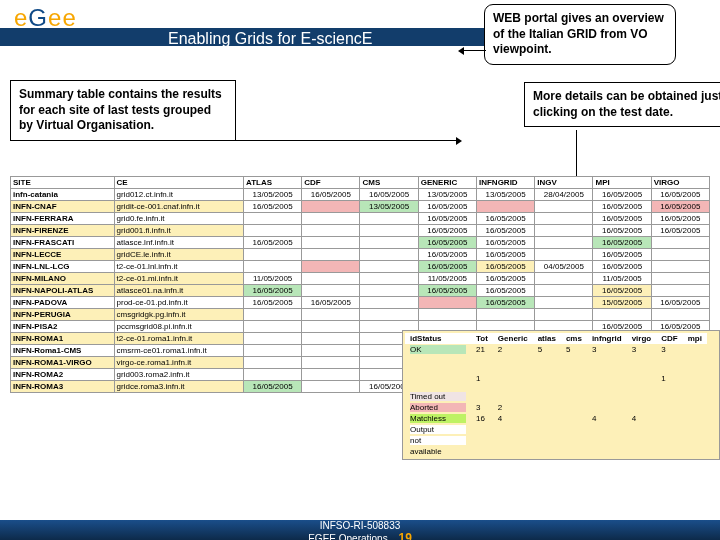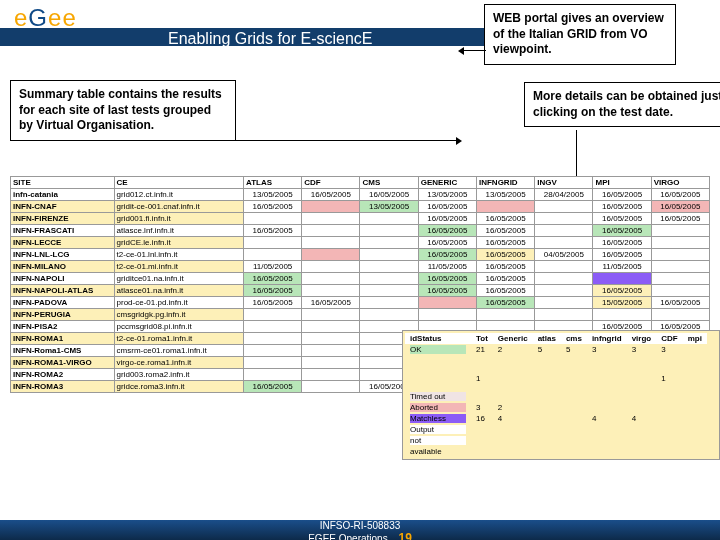--- a/index.html
+++ b/index.html
@@ -6,21 +6,21 @@
   body { width: 720px; height: 540px; font-family: Verdana, Arial, sans-serif; background: #fff; position: relative; overflow: hidden; }
 
   .header { position: relative; height: 60px; }
   .logo { position: absolute; top: 4px; left: 14px; font-weight: normal; font-size: 24px; letter-spacing: 1px; }
   .logo .e { color: #f7a600; }
   .logo .g { color: #104a87; }
   .band { position: absolute; top: 28px; left: 0; width: 560px; height: 18px; background: #123d6b; }
   .tagline { position: absolute; top: 30px; left: 168px; font-size: 16px; color: #fff; z-index: 2; }
 
   .callout { position: absolute; background: #fff; border: 1px solid #000; padding: 6px 8px; font-size: 12px; font-weight: bold; line-height: 1.3; }
-  .c1 { top: 4px; left: 484px; width: 192px; }
+  .c1 { top: 4px; left: 484px; width: 192px; border-radius: 9px; }
   .c2 { top: 80px; left: 10px; width: 226px; }
   .c3 { top: 82px; left: 524px; width: 212px; }
 
   .arrow { position: absolute; background: #000; }
   .a1 { top: 50px; left: 460px; width: 26px; height: 1px; }
   .a1::after { content:""; position:absolute; left:-6px; top:-3px; border:4px solid transparent; border-right:6px solid #000; }
   .a2 { top: 140px; left: 236px; width: 224px; height: 1px; }
   .a2::after { content:""; position:absolute; right:-6px; top:-3px; border:4px solid transparent; border-left:6px solid #000; }
   .a3 { top: 130px; left: 576px; width: 1px; height: 160px; }
   .a3::after { content:""; position:absolute; bottom:-6px; left:-3px; border:4px solid transparent; border-top:6px solid #000; }
@@ -30,21 +30,21 @@
   th, td { border: 1px solid #999; padding: 1px 2px; white-space: nowrap; overflow: hidden; }
   thead th { font-weight: bold; background: #fff; text-align: left; }
   tbody td.site { font-weight: bold; width: 96px; }
   tbody td.ce { width: 120px; }
   tbody td.date { text-align: center; width: 54px; }
   tr.alt td.site, tr.alt td.ce { background: #fdf0b8; }
   .g0 { background: #b8e6b8; }
   .r0 { background: #f3b6b6; }
   .y0 { background: #fdf0b8; }
   .gr { background: #f0e4e4; margin-top: 36px; }
-  .og { background: #8b5cf6; }
+  .og { background: #bef264; }
   .wh { background: #fff; }
 
   .legend { position: absolute; top: 330px; left: 402px; background: #fdf0b8; border: 1px solid #999; padding: 2px; font-size: 8px; }
   .legend table { border: 0; }
   .legend th, .legend td { border: 0; padding: 1px 5px; text-align: left; }
   .legend thead th { font-weight: bold; }
   .leg-status { display: inline-block; width: 56px; }
 
   .footer { position: absolute; bottom: 0; left: 0; width: 720px; height: 20px; background: linear-gradient(180deg,#1a4e8a 0,#0d2a4a 100%); color: #fff; font-size: 10px; display: flex; align-items: center; justify-content: space-between; padding: 0 10px; flex-direction: column; }
   .page-num { color: #f7a600; font-weight: bold; font-size: 12px; margin-left: 8px; }
@@ -102,20 +102,32 @@
           <td class="ce">gridit-ce-001.cnaf.infn.it</td>
           <td class="date wh">16/05/2005</td>
           <td class="date r0"></td>
           <td class="date g0">13/05/2005</td>
           <td class="date wh">16/05/2005</td>
           <td class="date r0"></td>
           <td class="date wh"></td>
           <td class="date wh">16/05/2005</td>
           <td class="date r0">16/05/2005</td>
         </tr>
+        <tr>
+          <td class="site">INFN-FERRARA</td>
+          <td class="ce">grid0.fe.infn.it</td>
+          <td class="date wh"></td>
+          <td class="date wh"></td>
+          <td class="date wh"></td>
+          <td class="date wh">16/05/2005</td>
+          <td class="date wh">16/05/2005</td>
+          <td class="date wh"></td>
+          <td class="date wh">16/05/2005</td>
+          <td class="date wh">16/05/2005</td>
+        </tr>
         <tr class="alt">
           <td class="site">INFN-FIRENZE</td>
           <td class="ce">grid001.fi.infn.it</td>
           <td class="date wh"></td>
           <td class="date wh"></td>
           <td class="date wh"></td>
           <td class="date wh">16/05/2005</td>
           <td class="date wh">16/05/2005</td>
           <td class="date wh"></td>
           <td class="date wh">16/05/2005</td>
@@ -160,32 +172,20 @@
         <tr class="alt">
           <td class="site">INFN-MILANO</td>
           <td class="ce">t2-ce-01.mi.infn.it</td>
           <td class="date wh">11/05/2005</td>
           <td class="date wh"></td>
           <td class="date wh"></td>
           <td class="date wh">11/05/2005</td>
           <td class="date wh">16/05/2005</td>
           <td class="date wh"></td>
           <td class="date wh">11/05/2005</td>
-          <td class="date wh"></td>
-        </tr>
-        <tr>
-          <td class="site">INFN-NAPOLI</td>
-          <td class="ce">griditce01.na.infn.it</td>
-          <td class="date g0">16/05/2005</td>
-          <td class="date wh"></td>
-          <td class="date wh"></td>
-          <td class="date g0">16/05/2005</td>
-          <td class="date wh">16/05/2005</td>
-          <td class="date wh"></td>
-          <td class="date og"></td>
           <td class="date wh"></td>
         </tr>
         <tr class="alt">
           <td class="site">INFN-NAPOLI-ATLAS</td>
           <td class="ce">atlasce01.na.infn.it</td>
           <td class="date g0">16/05/2005</td>
           <td class="date wh"></td>
           <td class="date wh"></td>
           <td class="date g0">16/05/2005</td>
           <td class="date wh">16/05/2005</td>

